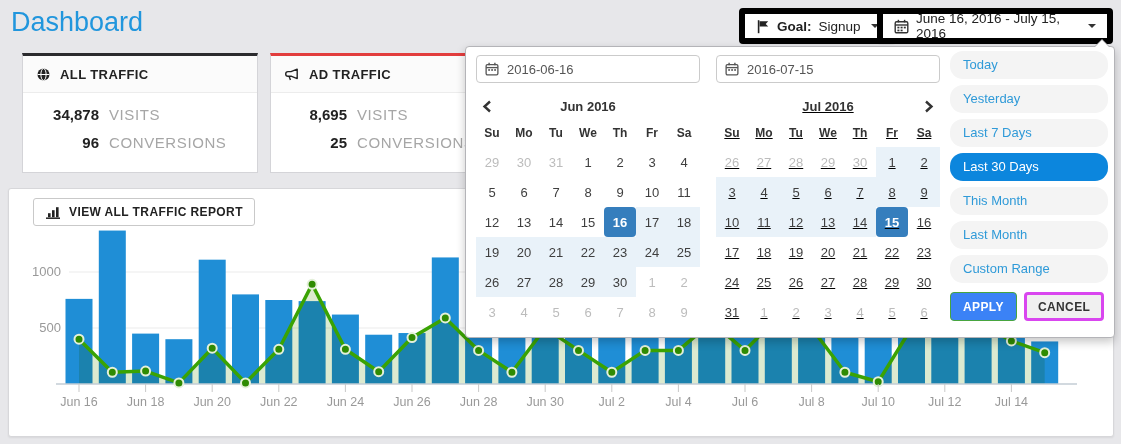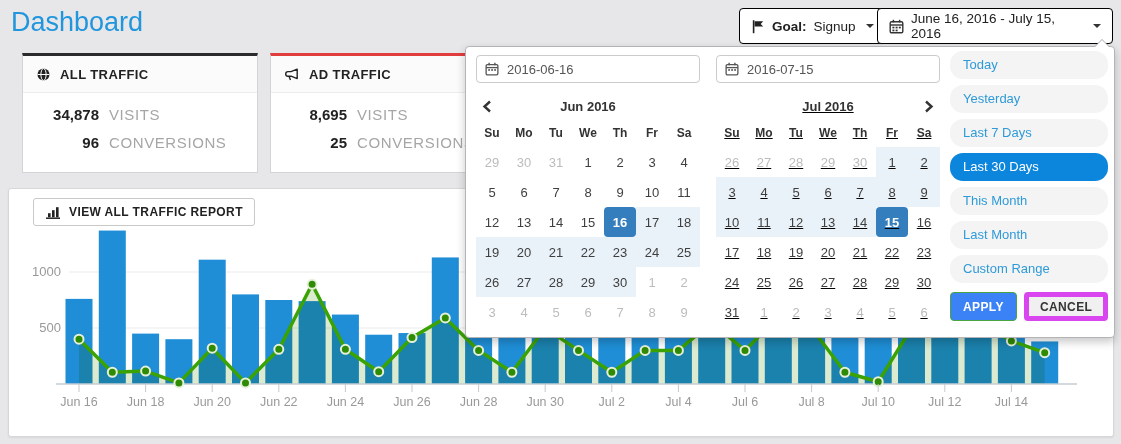--- a/index.html
+++ b/index.html
@@ -3,21 +3,21 @@
 <meta charset="utf-8">
 <style>
   * { box-sizing: border-box; margin: 0; padding: 0; }
   html,body { width:1121px; height:444px; }
   body { font-family: "Liberation Sans", sans-serif; background:#e7e7ea; }
   .page { position:relative; width:1121px; height:444px; overflow:hidden; background:#e7e7ea; }
 
   .page-title { position:absolute; left:11px; top:7px; font-size:27px; color:#2196dd; }
 
   
-  .hbtn { position:absolute; top:8px; height:36px; background:#fff; border:1px solid #000000;
+  .hbtn { position:absolute; top:8px; height:36px; background:#fff; border:6px solid #000000;
           border-radius:4px; display:flex; align-items:center; gap:7px; padding:0 11px;
           font-size:13.5px; color:#222; cursor:pointer; box-shadow:0 1px 1px rgba(0,0,0,.04); }
   .goal-btn { left:739px; }
   .date-btn { left:877px; width:236px; }
   .caret { display:inline-block; width:0; height:0; border-left:4px solid transparent;
            border-right:4px solid transparent; border-top:4px solid #333; margin-left:3px; }
   .bold { font-weight:bold; }
 
   
   .card { position:absolute; top:53px; width:236px; height:120px; background:#fff;
@@ -74,21 +74,21 @@
   .day.a { background:#357ebd; color:#fff; font-weight:bold; }
 
   .ranges { position:absolute; left:484px; top:4px; width:158px; }
   .range-pill { height:28px; line-height:28px; background:#f4f4f4; border-radius:13px;
                 color:#2f9ad8; font-size:13px; padding-left:13px; margin-bottom:6px; cursor:pointer; }
   .range-pill.active { background:#0c86dd; color:#fff; }
   .dp-buttons { display:flex; gap:7px; margin-top:9px; }
   .btn-apply { height:29px; padding:4px 12px; background:#3b82f6; border:1px solid #48a53f;
                border-radius:4px; color:#fff; font-weight:bold; font-size:12px; letter-spacing:.4px;
                cursor:pointer; }
-  .btn-cancel { height:29px; padding:0 11px; background:#f0f0f0; border:5px solid #d946ef;
+  .btn-cancel { height:29px; padding:0 11px; background:#f0f0f0; border:3px solid #d946ef;
                 border-radius:4px; color:#333; font-weight:bold; font-size:12px; letter-spacing:.4px;
                 cursor:pointer; }
   .icon { flex:0 0 auto; display:inline-flex; }
 </style>
 </head>
 <body>
 
 <div class="page">
 
   <div class="page-title">Dashboard</div>

